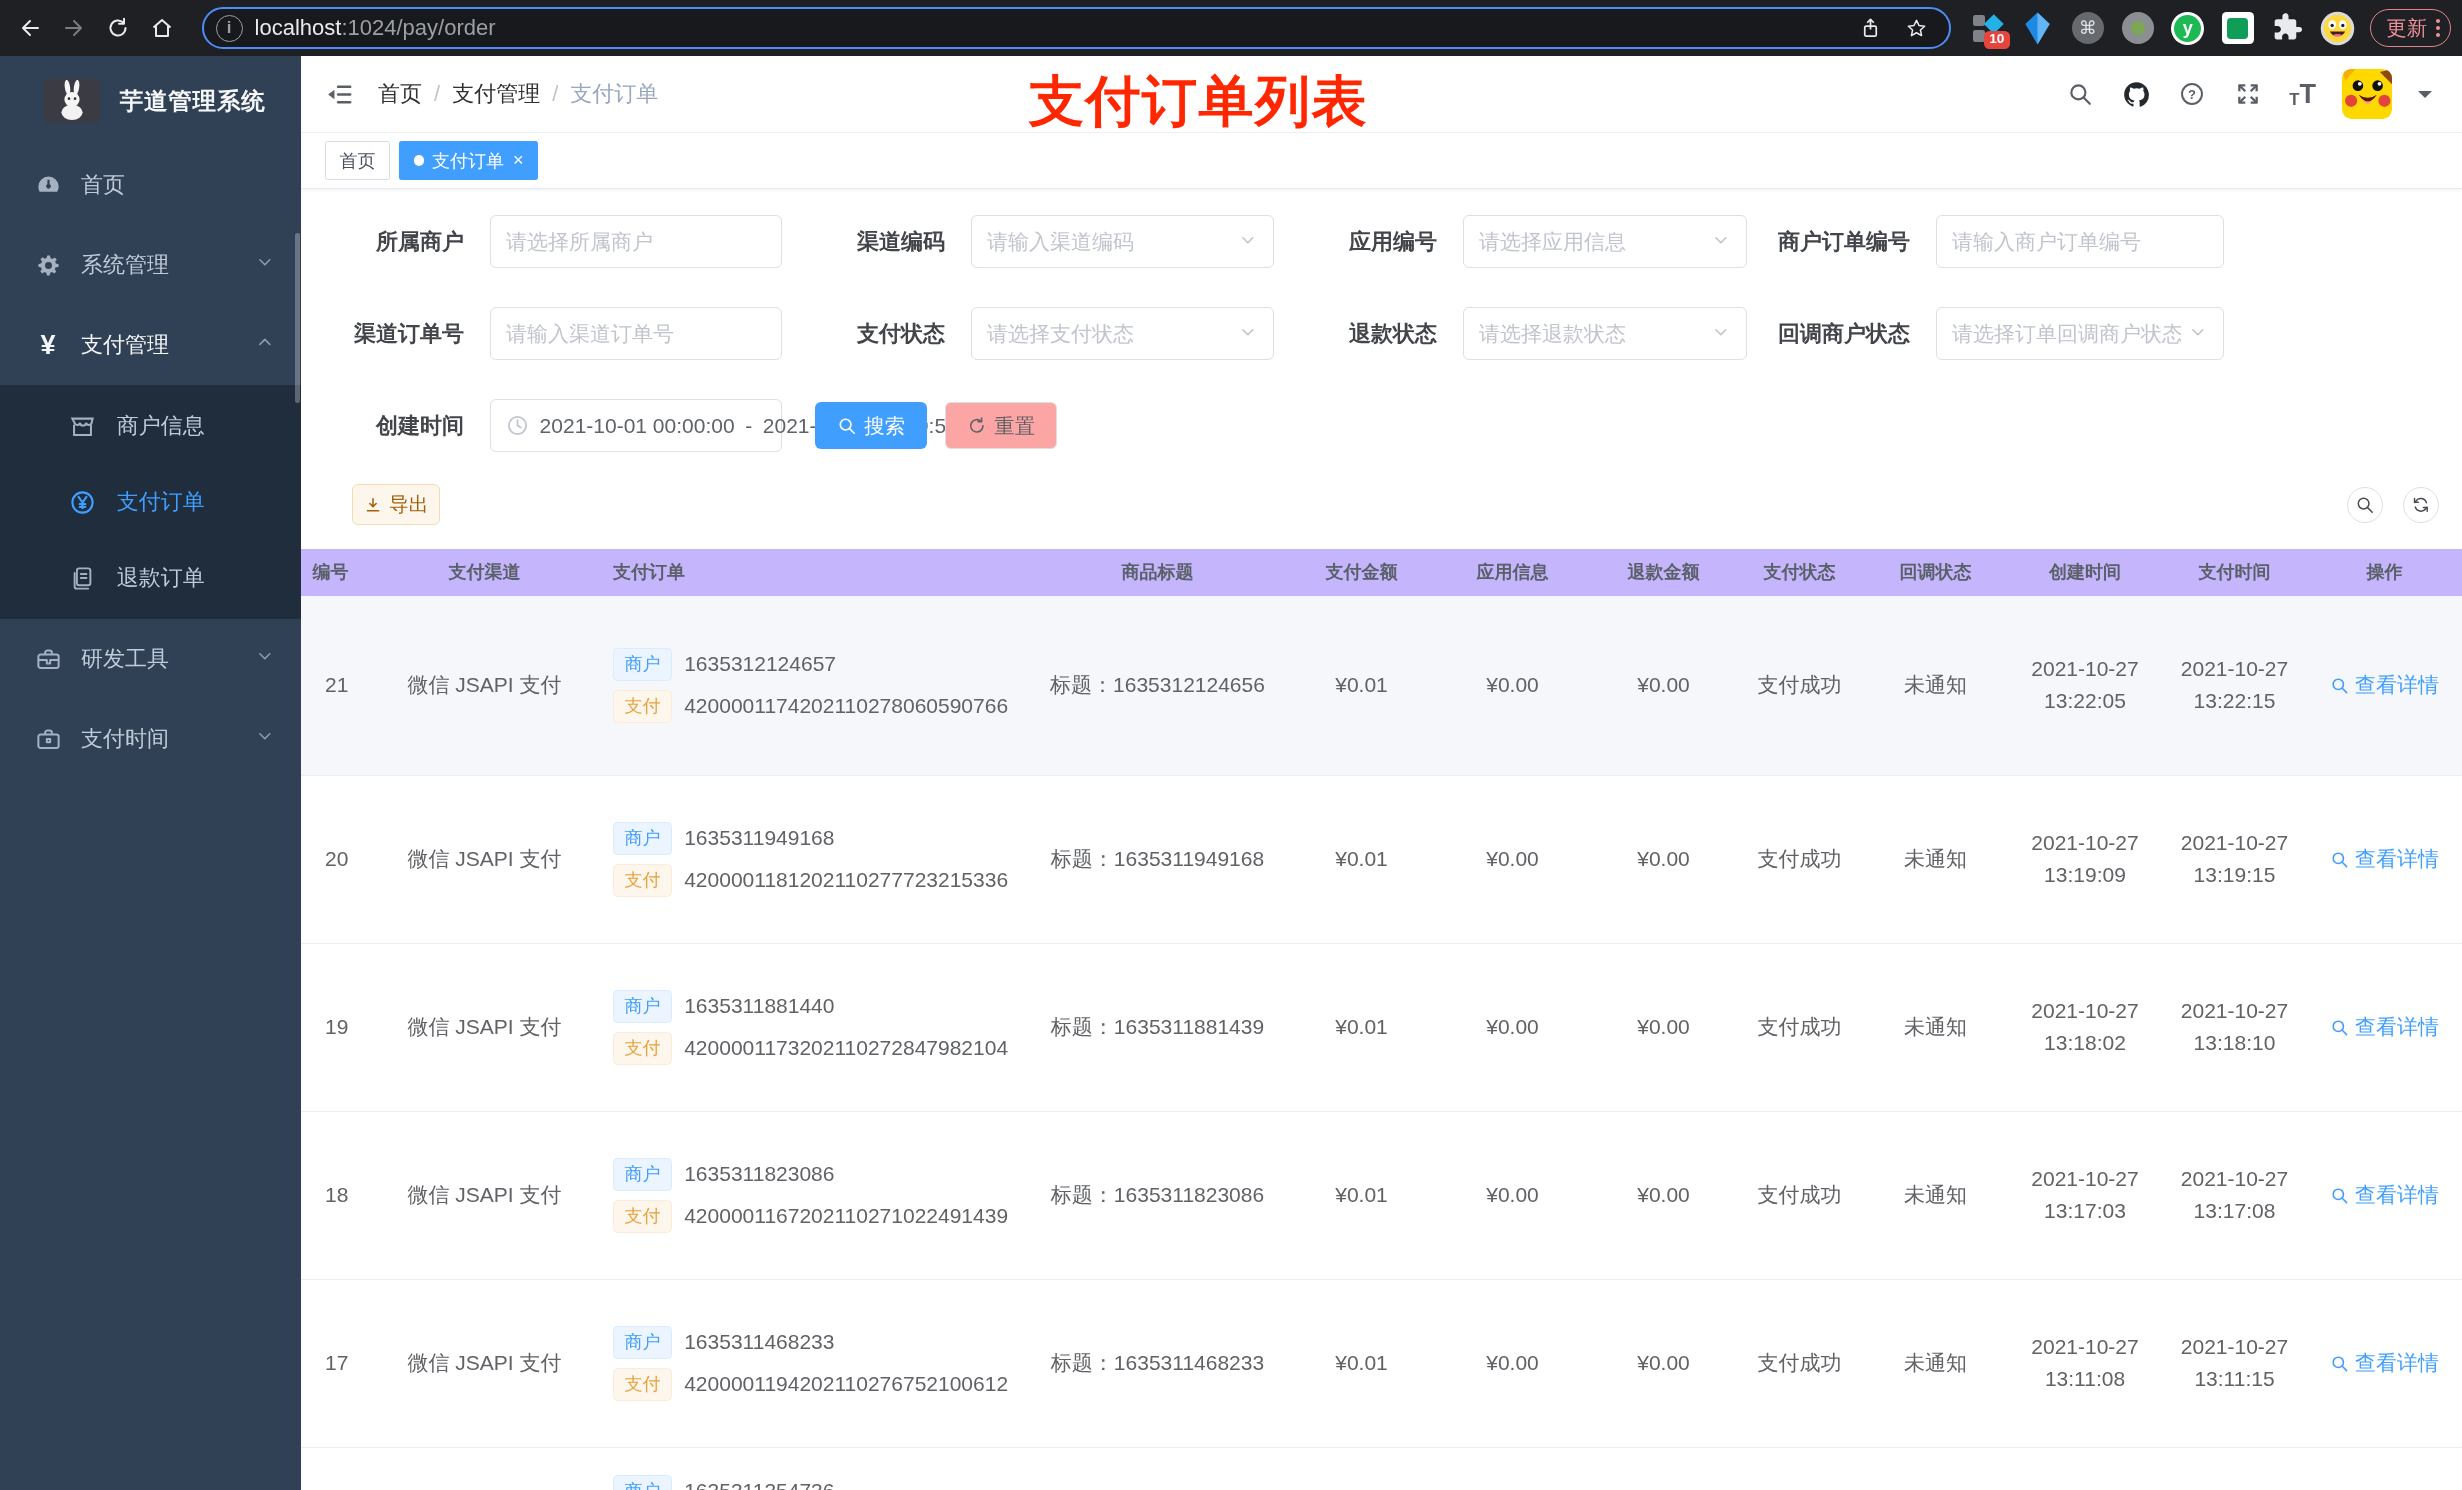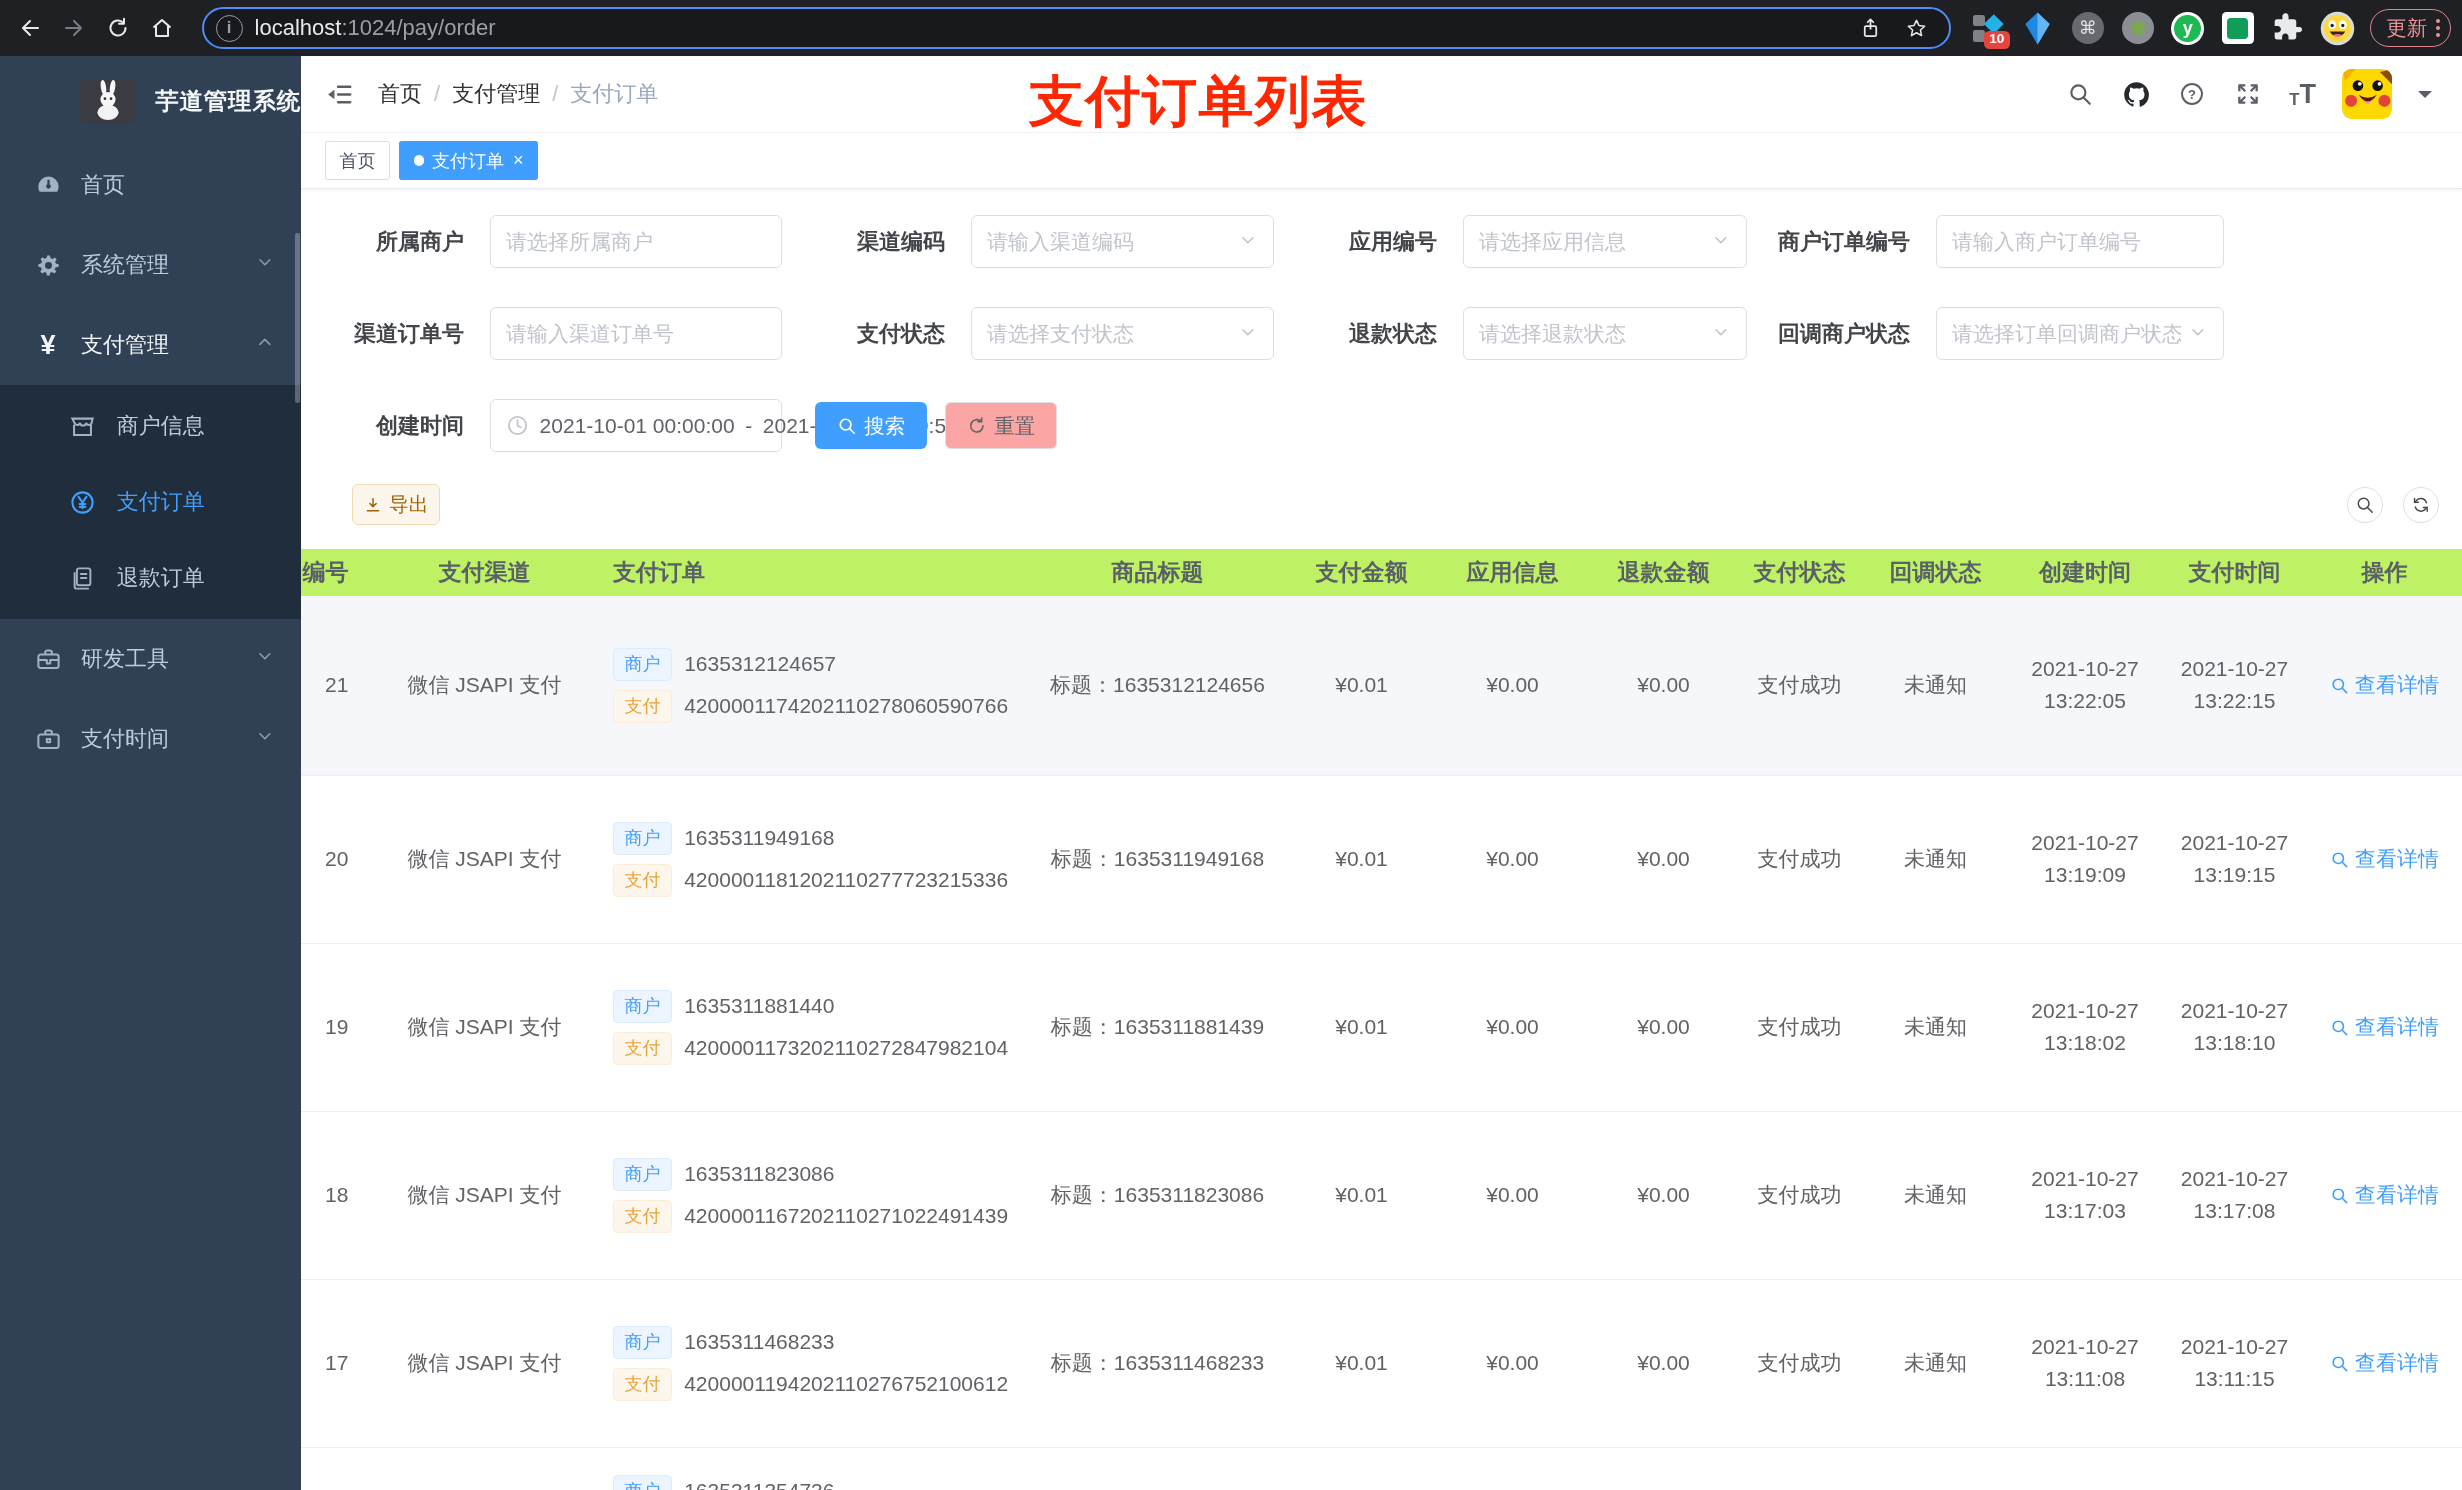--- a/index.html
+++ b/index.html
@@ -32,21 +32,21 @@
   .chatc { width:32px; height:32px; background:#fff; border-radius:4.5px; }
   .chatc i { width:21px; height:21px; background:#0f9d58; border-radius:3.8px; position:relative; }
   .chatc i:after { content:""; position:absolute; left:3px; bottom:-4.5px; border:4.5px solid transparent; border-top-color:#0f9d58; }
   .update { height:38px; border:1.9px solid #e2848b; color:#ec9298; border-radius:19.7px; display:flex; align-items:center; padding:0 10.6px 0 15px; font-size:20.4px; gap:9px; flex:0 0 auto; }
   .vdots { display:flex; flex-direction:column; gap:3px; }
   .vdots i { width:3.8px; height:3.8px; border-radius:50%; background:#ec9298; }
 
   
   .app { display:flex; height:1434px; }
   .sidebar { width:301px; flex:0 0 auto; background:#304156; color:#bfcbd9; position:relative; }
-  .logo { height:89px; display:flex; align-items:center; padding-left:44px;justify-content:flex-end; }
+  .logo { height:89px; display:flex; align-items:center; padding-left:44px; }
   .logo svg { width:56px; height:44px; border-radius:4.5px; }
   .logo-title { color:#f4f6f8; font-size:23.5px; font-weight:700; margin-left:19.7px; letter-spacing:0.8px; }
   .men { }
   .mitem { height:80px; display:flex; align-items:center; padding-left:33px; position:relative; font-size:22px; cursor:pointer; }
   .mitem .mic { width:30px; display:flex; justify-content:center; color:#a3b1c2; }
   .mitem .mic svg { width:27px; height:27px; }
   .mitem .mlabel { margin-left:18px; }
   .mitem .chev { position:absolute; right:26px; color:#8d9aab; }
   .mitem .chev svg { width:19.7px; height:19.7px; }
   .mitem.trail { color:#f4f6f8; }
@@ -116,21 +116,21 @@
   .toolrow { margin-top:32px; display:flex; align-items:center; padding:0 23px 0 51px; }
   .btn-export { height:41px; width:88px; background:#fdf6ec; border-color:#f5dab1; color:#a16207; font-size:19.7px; }
   .btn-export svg { width:18px; height:18px; }
   .toolrow .spacer { flex:1 1 auto; }
   .circbtn { width:36px; height:36px; border-radius:50%; border:0.8px solid #dcdfe6; color:#46494d; display:flex; align-items:center; justify-content:center; margin-left:19.7px; cursor:pointer; background:#fff; }
   .circbtn svg { width:19.7px; height:19.7px; }
 
   
   .table { margin-top:23.5px; }
   .trow { display:grid; grid-template-columns:55px 257px 416px 257px 151px 151px 151px 121px 151px 148px 151px 149px; align-items:center; }
-  .thead { height:47px; background:#bef264; color:#5a6068; font-weight:600; font-size:23px; }
+  .thead { height:47px; background:#c4b5fd; color:#5a6068; font-weight:600; font-size:18px; }
   .trow > div { justify-self:center; text-align:center; }
   .trow > div:nth-child(1) { justify-self:end; width:100%; text-align:right; padding-right:7.6px; }
   .trow > div:nth-child(3) { justify-self:start; text-align:left; }
   .tbody-row { border-bottom:0.8px solid #ebeef5; font-size:21px; color:#606266; height:168px; }
   .tbody-row.first { height:180px; background:#f5f7fa; }
   .ocell .oline { display:flex; align-items:center; gap:12px; margin:9px 0; }
   .ttag { height:33px; display:flex; align-items:center; padding:0 10.6px; border-radius:4.5px; font-size:18px; flex:0 0 auto; }
   .ttag.m { background:#ecf5ff; border:0.8px solid #d9ecff; color:#409eff; }
   .ttag.p { background:#fdf6ec; border:0.8px solid #faecd8; color:#e6a23c; }
   .onum { white-space:nowrap; }

